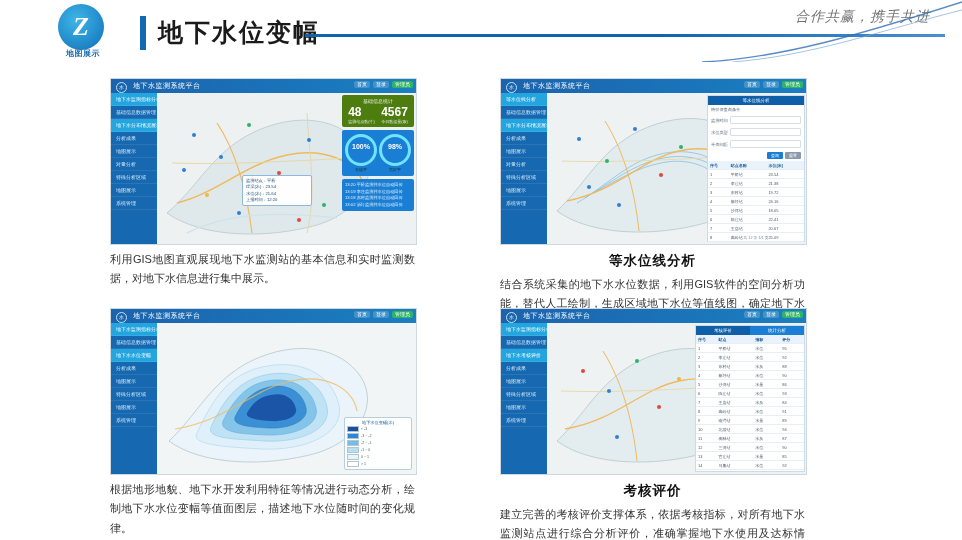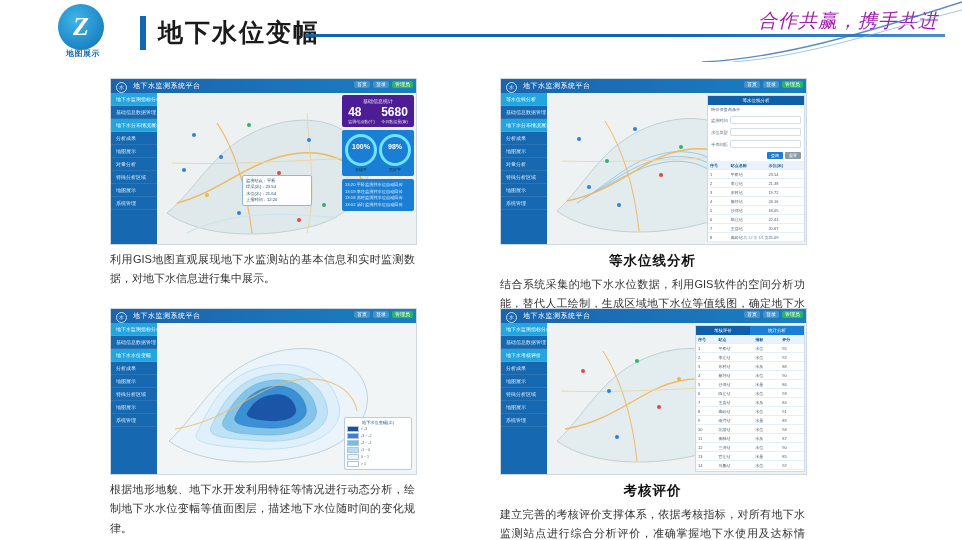--- a/index.html
+++ b/index.html
@@ -32,22 +32,22 @@
   .title{
     position:absolute;left:158px;top:16px;
     font-size:25px;font-weight:bold;color:#1a1a1a;letter-spacing:2px;
     font-family:"Liberation Sans","DejaVu Sans",sans-serif;
   }
   .title-line{
     position:absolute;left:305px;top:34px;width:640px;height:3px;
     background:linear-gradient(to right,#0f64ae 0%,#0f64ae 55%,#4a8fd0 100%);
   }
   .slogan{
-    position:absolute;right:24px;top:8px;
-    font-size:19px;font-style:italic;color:#a21caf;letter-spacing:1px;
+    position:absolute;right:32px;top:8px;
+    font-size:14px;font-style:italic;color:#737373;letter-spacing:1px;
   }
   .header-curve{
     position:absolute;right:0;top:0;width:300px;height:62px;overflow:hidden;
   }
   
   .panel{position:absolute;}
   .shot{
     position:relative;border:1px solid #cfd8e0;background:#eef3f7;overflow:hidden;
   }
   .cap-title{
@@ -87,21 +87,21 @@
     background:#eef2f3;
   }
   .map-roads{position:absolute;inset:0;}
   .dot{position:absolute;width:4px;height:4px;border-radius:50%;}
   .dot.b{background:#2f7fd6;}
   .dot.g{background:#2eb36a;}
   .dot.r{background:#e0473d;}
   .dot.y{background:#efb93b;}
   
   .stat-panel{position:absolute;right:2px;top:16px;width:72px;bottom:2px;}
-  .stat-box{background:#4c1d95;border-radius:2px;color:#fff;margin-bottom:3px;padding:3px;}
+  .stat-box{background:#4d7c0f;border-radius:2px;color:#fff;margin-bottom:3px;padding:3px;}
   .stat-hd{font-size:5px;text-align:center;opacity:.9;}
   .stat-nums{display:flex;justify-content:space-around;margin-top:2px;}
   .stat-num{font-size:12px;font-weight:bold;line-height:1;}
   .stat-lbl{font-size:4px;opacity:.85;text-align:center;margin-top:1px;}
   .gauges{display:flex;justify-content:space-around;background:#1a7fd4;border-radius:2px;padding:4px 2px;margin-bottom:3px;}
   .gauge{
     width:26px;height:26px;border-radius:50%;border:3px solid #6fe3ff;
     color:#fff;font-size:7px;font-weight:bold;line-height:20px;text-align:center;
     background:#1a7fd4;
   }
@@ -207,21 +207,21 @@
     </div>
     <div class="stat-panel">
       <div class="stat-box">
         <div class="stat-hd">基础信息统计</div>
         <div class="stat-nums">
           <div>
             <div class="stat-num">48</div>
             <div class="stat-lbl">监测站点数(个)</div>
           </div>
           <div>
-            <div class="stat-num">5680</div>
+            <div class="stat-num">4567</div>
             <div class="stat-lbl">今日数据量(条)</div>
           </div>
         </div>
       </div>
       <div class="gauges">
         <div>
           <div class="gauge">100%</div>
           <div class="stat-lbl">在线率</div>
         </div>
         <div>

